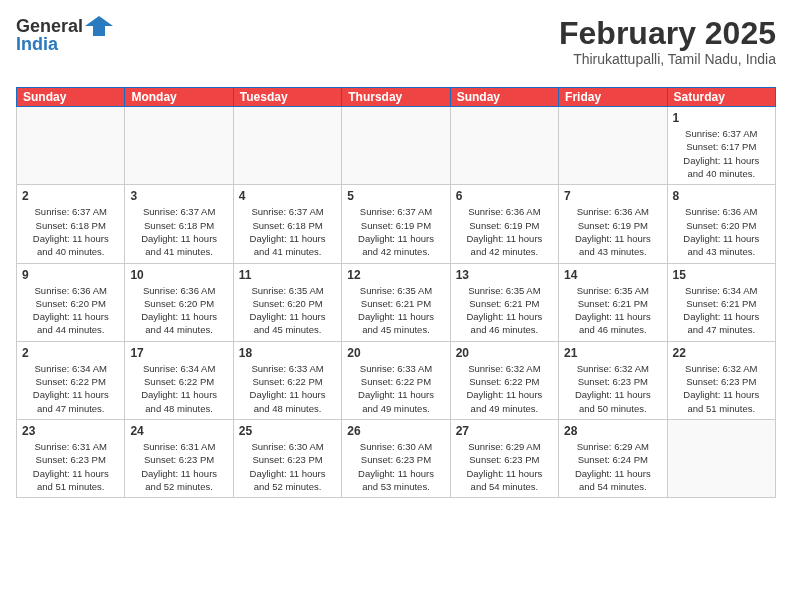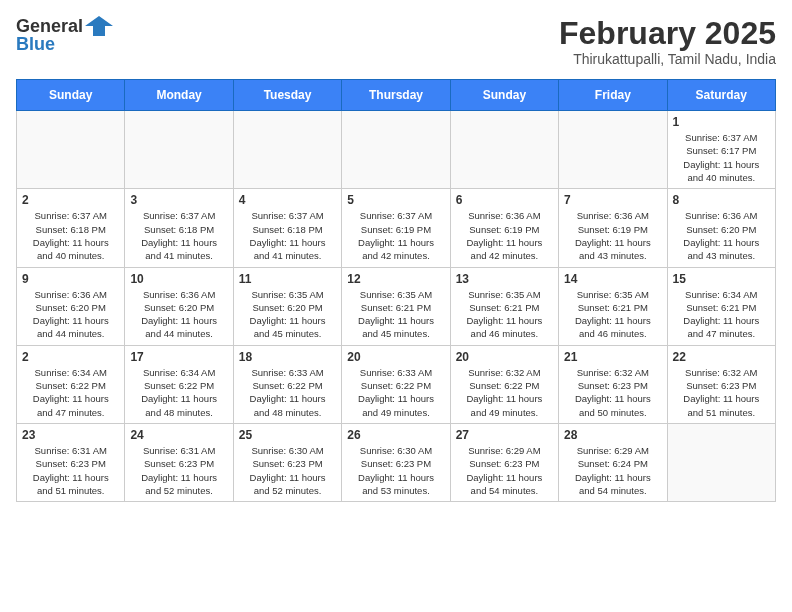--- a/index.html
+++ b/index.html
@@ -7,21 +7,21 @@
       font-family: Arial, sans-serif;
       background: #fff;
       width: 792px;
       min-height: 612px;
       padding: 16px;
     }
     .header {
       display: flex;
       justify-content: space-between;
       align-items: flex-start;
-      margin-bottom: 12px;
+      margin-bottom: 20px;
     }
     .logo {
       display: flex;
       flex-direction: column;
       align-items: flex-start;
     }
     .logo-text {
       font-size: 18px;
       font-weight: bold;
       color: #333;
@@ -39,26 +39,26 @@
     .location-title {
       font-size: 14px;
       color: #555;
     }
     .calendar {
       width: 100%;
       border-collapse: collapse;
       border: 1px solid #ccc;
     }
     .calendar th {
-      background: #3b82f6;
+      background: #ef4444;
       color: #fff;
       font-size: 12px;
       font-weight: bold;
-      padding: 8px 6px;
-      text-align: center;
+      padding: 2px 6px;
+      text-align: left;
       border: 1px solid #1a6abf;
     }
     .calendar td {
       vertical-align: top;
       border: 1px solid #ccc;
       padding: 4px 5px;
       width: 108px;
       min-height: 80px;
       font-size: 10px;
       color: #333;
@@ -86,21 +86,21 @@
 <div class="header">
   <div class="logo">
     <div style="display:flex;align-items:center;gap:2px;">
       <span class="logo-text">
         <span>General</span>
       </span>
       <svg width="28" height="20" viewBox="0 0 28 20">
         <polygon points="0,10 14,0 28,10 20,10 20,20 8,20 8,10" fill="#2a7abf"></polygon>
       </svg>
     </div>
-    <div style="font-size:18px;font-weight:bold;color:#2a7abf;margin-top:-2px;">Blue</div>
+    <div style="font-size:18px;font-weight:bold;color:#2a7abf;margin-top:-2px;">India</div>
   </div>
   <div class="title-area">
     <div class="month-title">February 2025</div>
     <div class="location-title">Thirukattupalli, Tamil Nadu, India</div>
   </div>
 </div>
 
 <table class="calendar">
   <thead>
     <tr>

